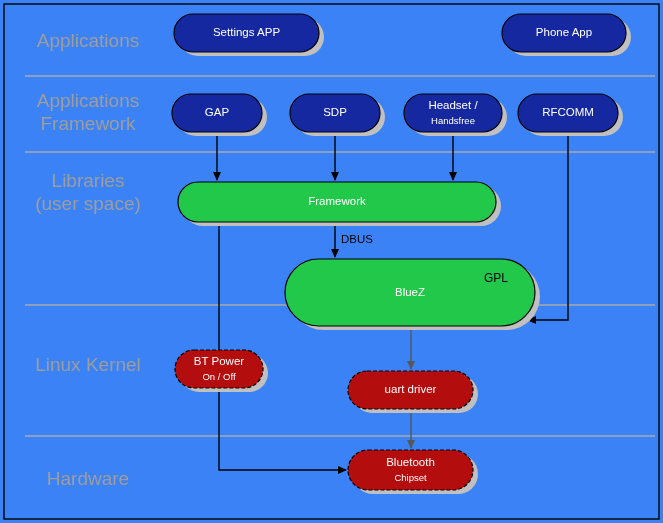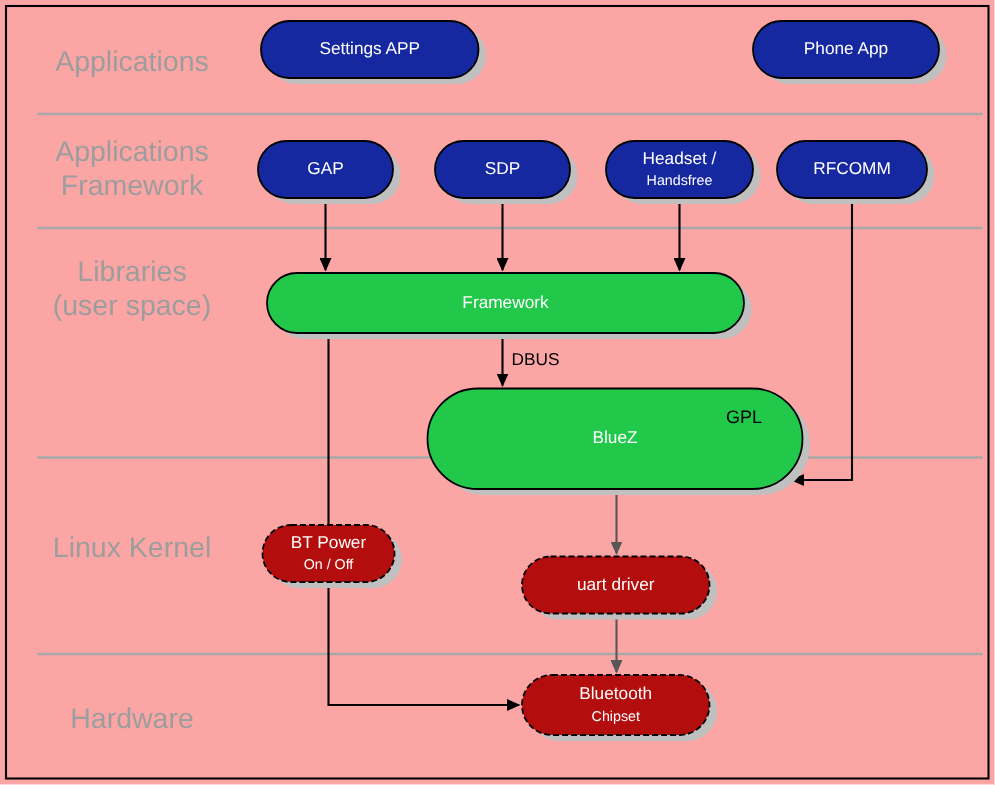--- a/index.html
+++ b/index.html
@@ -7,21 +7,21 @@
     padding: 0;
     background: #ffffff;
   }
   body {
     font-family: "Liberation Sans", sans-serif;
   }
   #diagram-root {
     position: relative;
     width: 663px;
     height: 523px;
-    background: #fca5a5;
+    background: #3b82f6;
     overflow: hidden;
   }
   #diagram-svg {
     position: absolute;
     top: 0;
     left: 0;
     width: 663px;
     height: 523px;
   }
   .layer-label {

